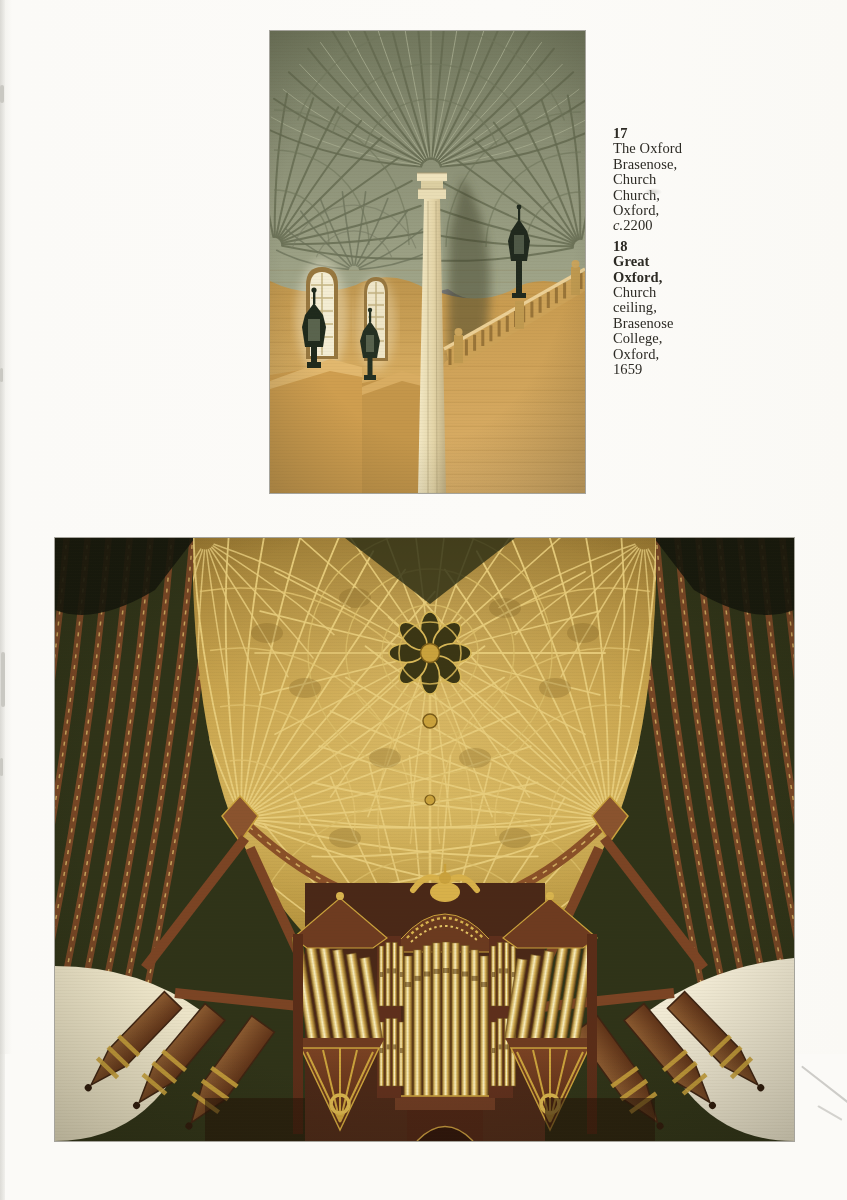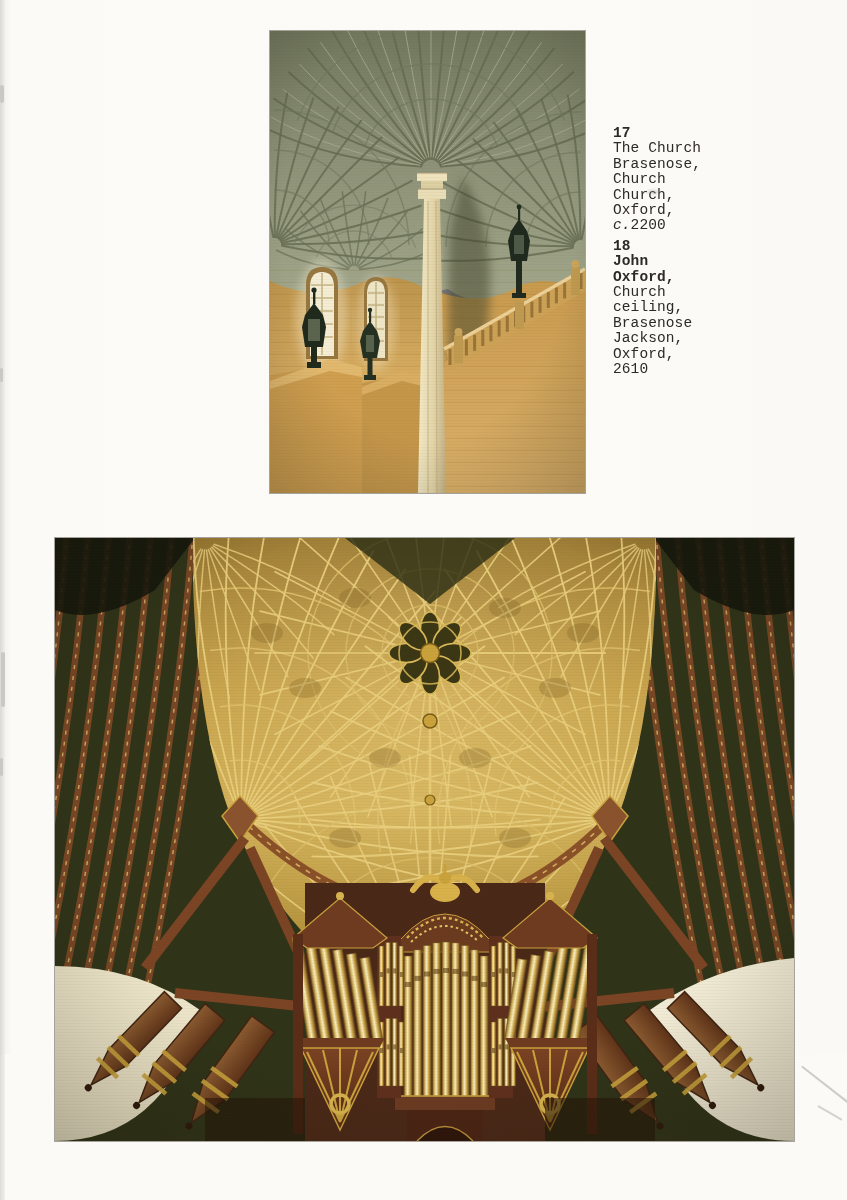--- a/index.html
+++ b/index.html
@@ -2,21 +2,21 @@
 <html><head>
 <meta charset="utf-8">
 <style>
   html,body{margin:0;padding:0;}
   body{
     width:847px;height:1200px;overflow:hidden;
     background:#fbfaf7;
     font-family:"Liberation Serif","DejaVu Serif",serif;
   }
   .page{position:relative;width:847px;height:1054px;
-    background:linear-gradient(90deg,#e9e8e4 0px,#f4f3ef 5px,#fbfaf7 12px,#fcfbf8 60%,#faf9f5 100%);font-family:Liberation Mono, monospace;}
+    background:linear-gradient(90deg,#e9e8e4 0px,#f4f3ef 5px,#fbfaf7 12px,#fcfbf8 60%,#faf9f5 100%);}
   .photo{position:absolute;outline:1px solid rgba(60,58,45,.45);background:#777;}
   .photo svg{display:block;width:100%;height:100%;}
   .photo::after{content:"";position:absolute;inset:0;pointer-events:none;
     background:repeating-linear-gradient(0deg,rgba(70,60,30,.035) 0 1px,transparent 1px 3px);}
   .photo-top{left:270px;top:31px;width:315px;height:462px;}
   .photo-bottom{left:55px;top:538px;width:739px;height:603px;}
   .captions{position:absolute;left:613px;top:126px;width:115px;color:#2c2a24;
     font-size:14.5px;line-height:15.4px;letter-spacing:.1px;}
   .cap-line{white-space:nowrap;}
   .b{font-weight:bold;}
@@ -278,37 +278,37 @@
         <path d="M147,142 h30 M148,158 h28" stroke="#a79872" stroke-width="1"></path>
       </g>
 
       <rect width="315" height="462" fill="url(#tVig)"></rect>
     </svg>
   </div>
 
   <div class="captions">
     <div class="cap">
       <div class="cap-line b">17</div>
-      <div class="cap-line">The Church</div>
+      <div class="cap-line">The Oxford</div>
       <div class="cap-line">Brasenose,</div>
       <div class="cap-line">Church</div>
       <div class="cap-line">Church,</div>
       <div class="cap-line">Oxford,</div>
       <div class="cap-line"><span class="i">c.</span><span>2200</span></div>
     </div>
     <div class="cap cap2">
       <div class="cap-line b">18</div>
-      <div class="cap-line b">John</div>
+      <div class="cap-line b">Great</div>
       <div class="cap-line b">Oxford,</div>
       <div class="cap-line">Church</div>
       <div class="cap-line">ceiling,</div>
       <div class="cap-line">Brasenose</div>
-      <div class="cap-line">Jackson,</div>
+      <div class="cap-line">College,</div>
       <div class="cap-line">Oxford,</div>
-      <div class="cap-line">2610</div>
+      <div class="cap-line">1659</div>
     </div>
   </div>
 
   <div class="photo photo-bottom">
     <svg viewBox="0 0 739 603" preserveAspectRatio="none">
       <defs>
         <linearGradient id="bGold" x1="0" y1="0" x2="0" y2="1">
           <stop offset="0" stop-color="#8f6d26"></stop>
             <stop offset=".35" stop-color="#ba9238"></stop>
           <stop offset=".62" stop-color="#c9a64b"></stop>

